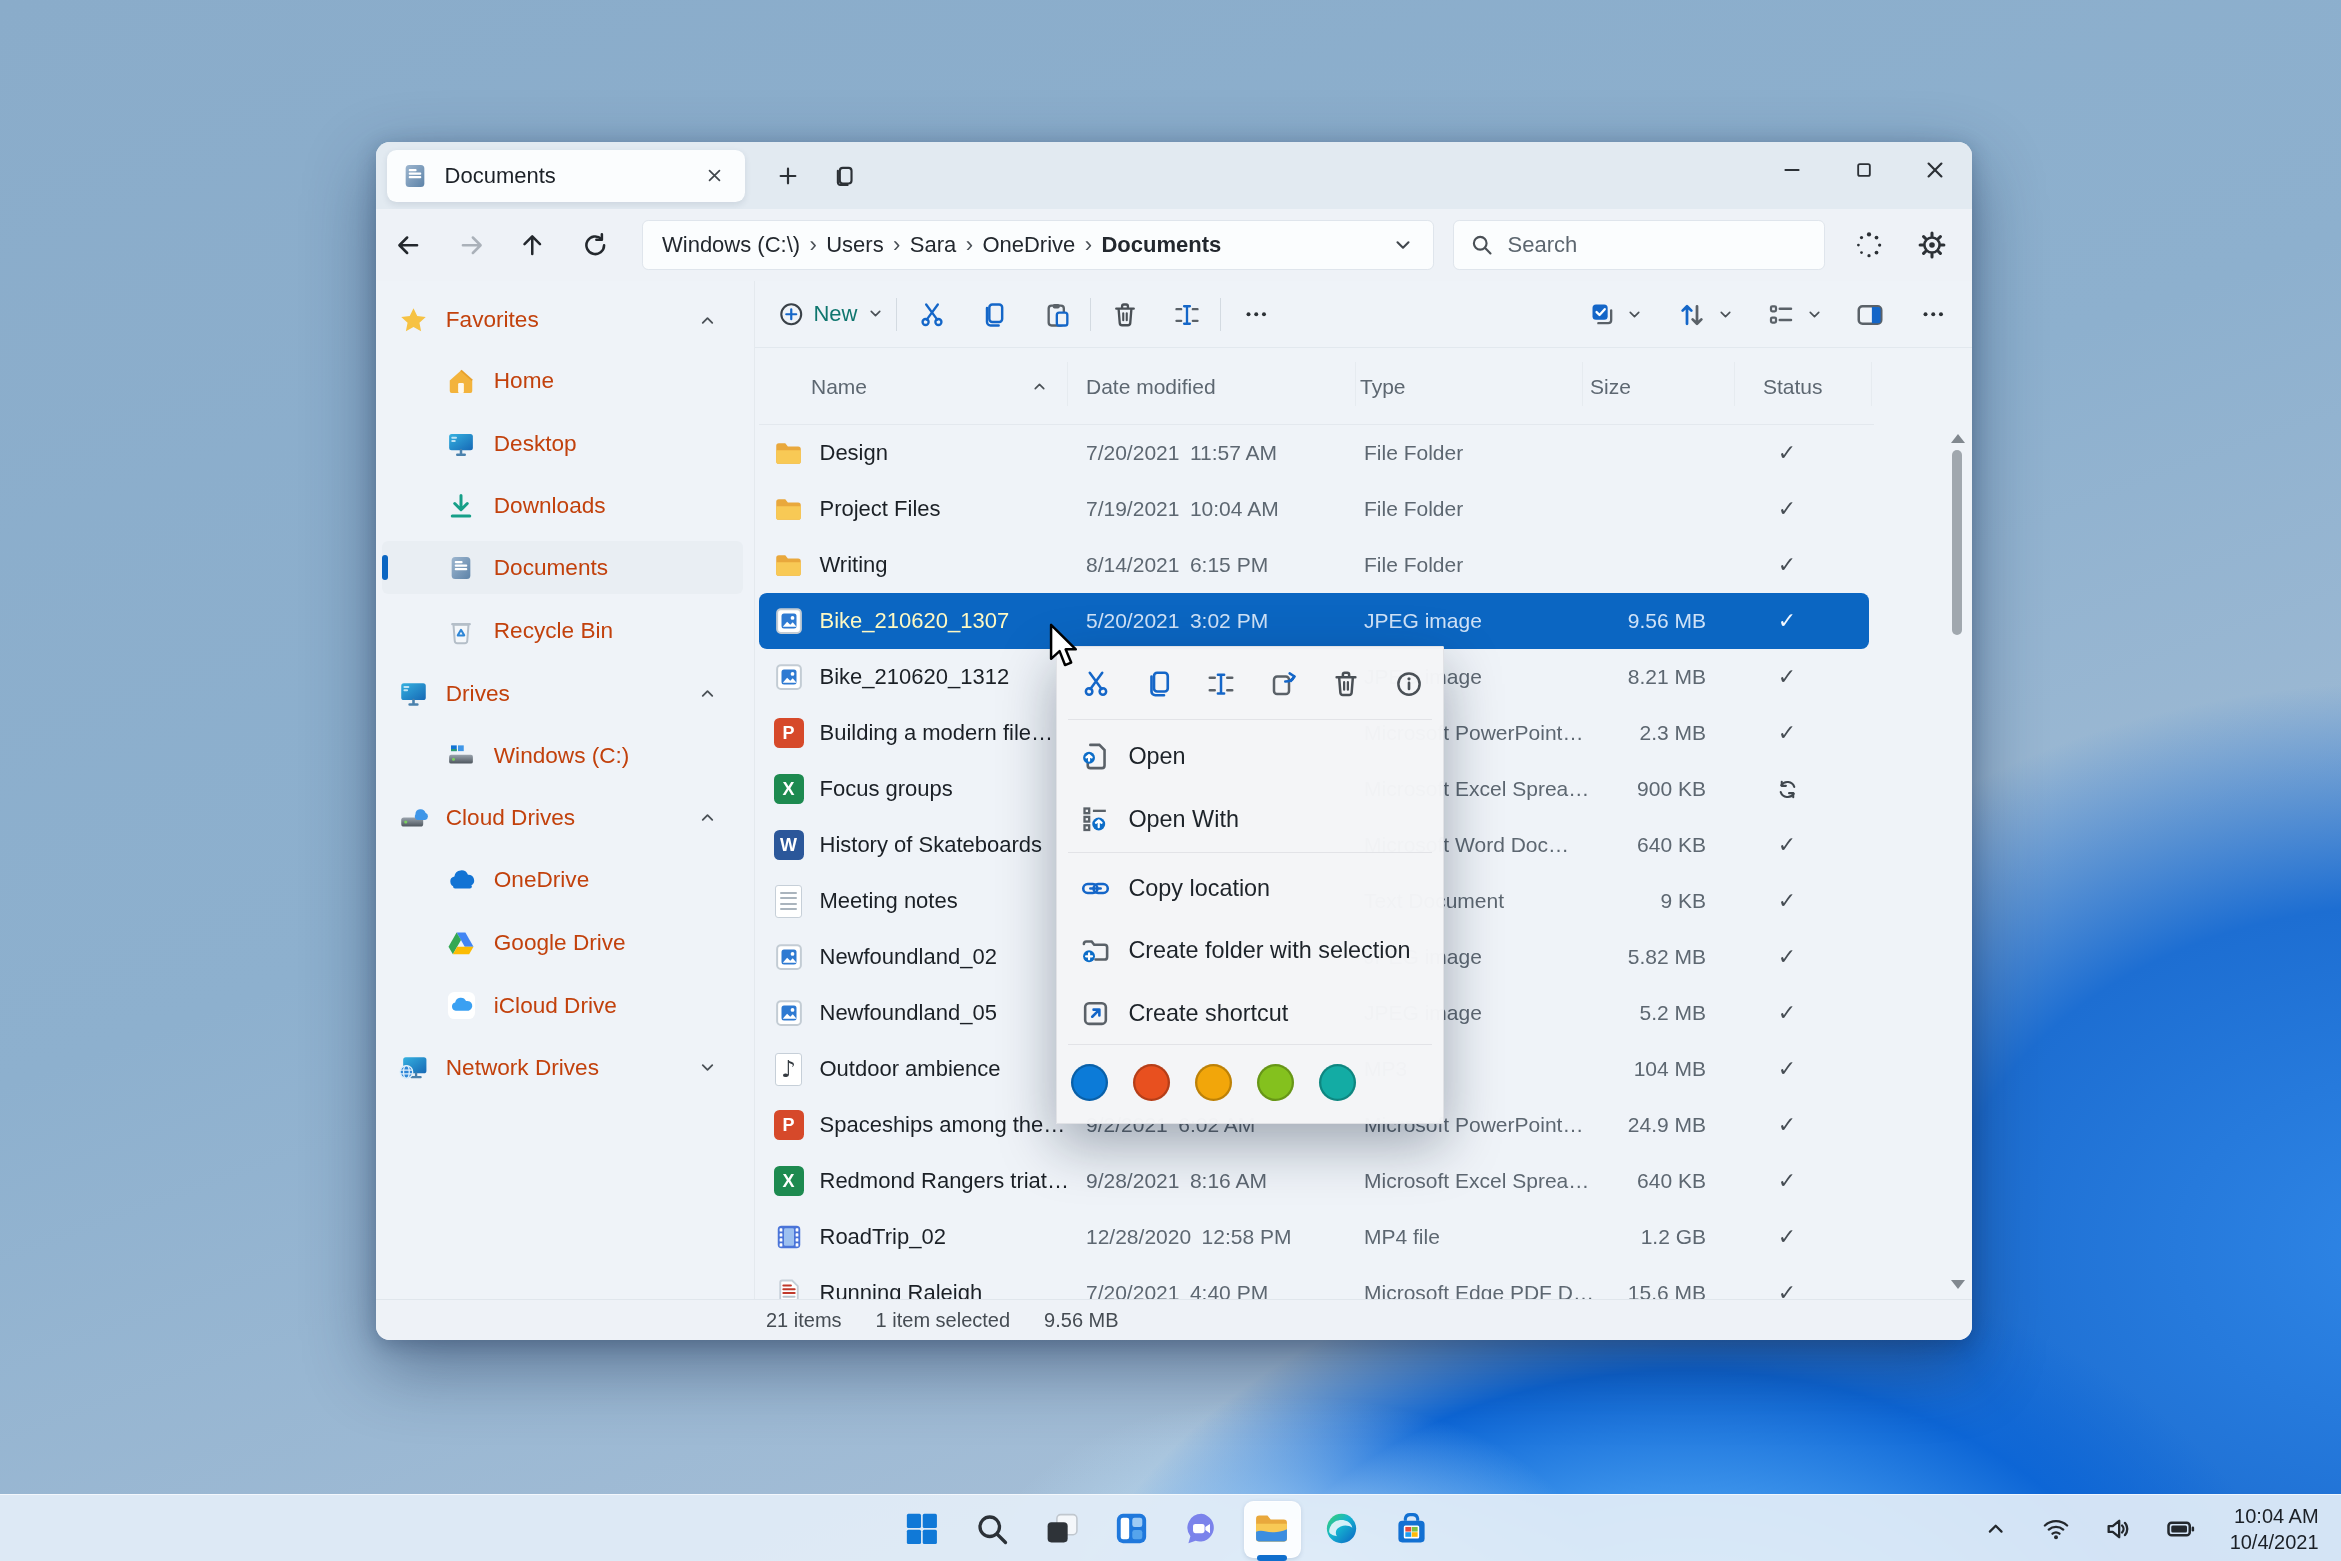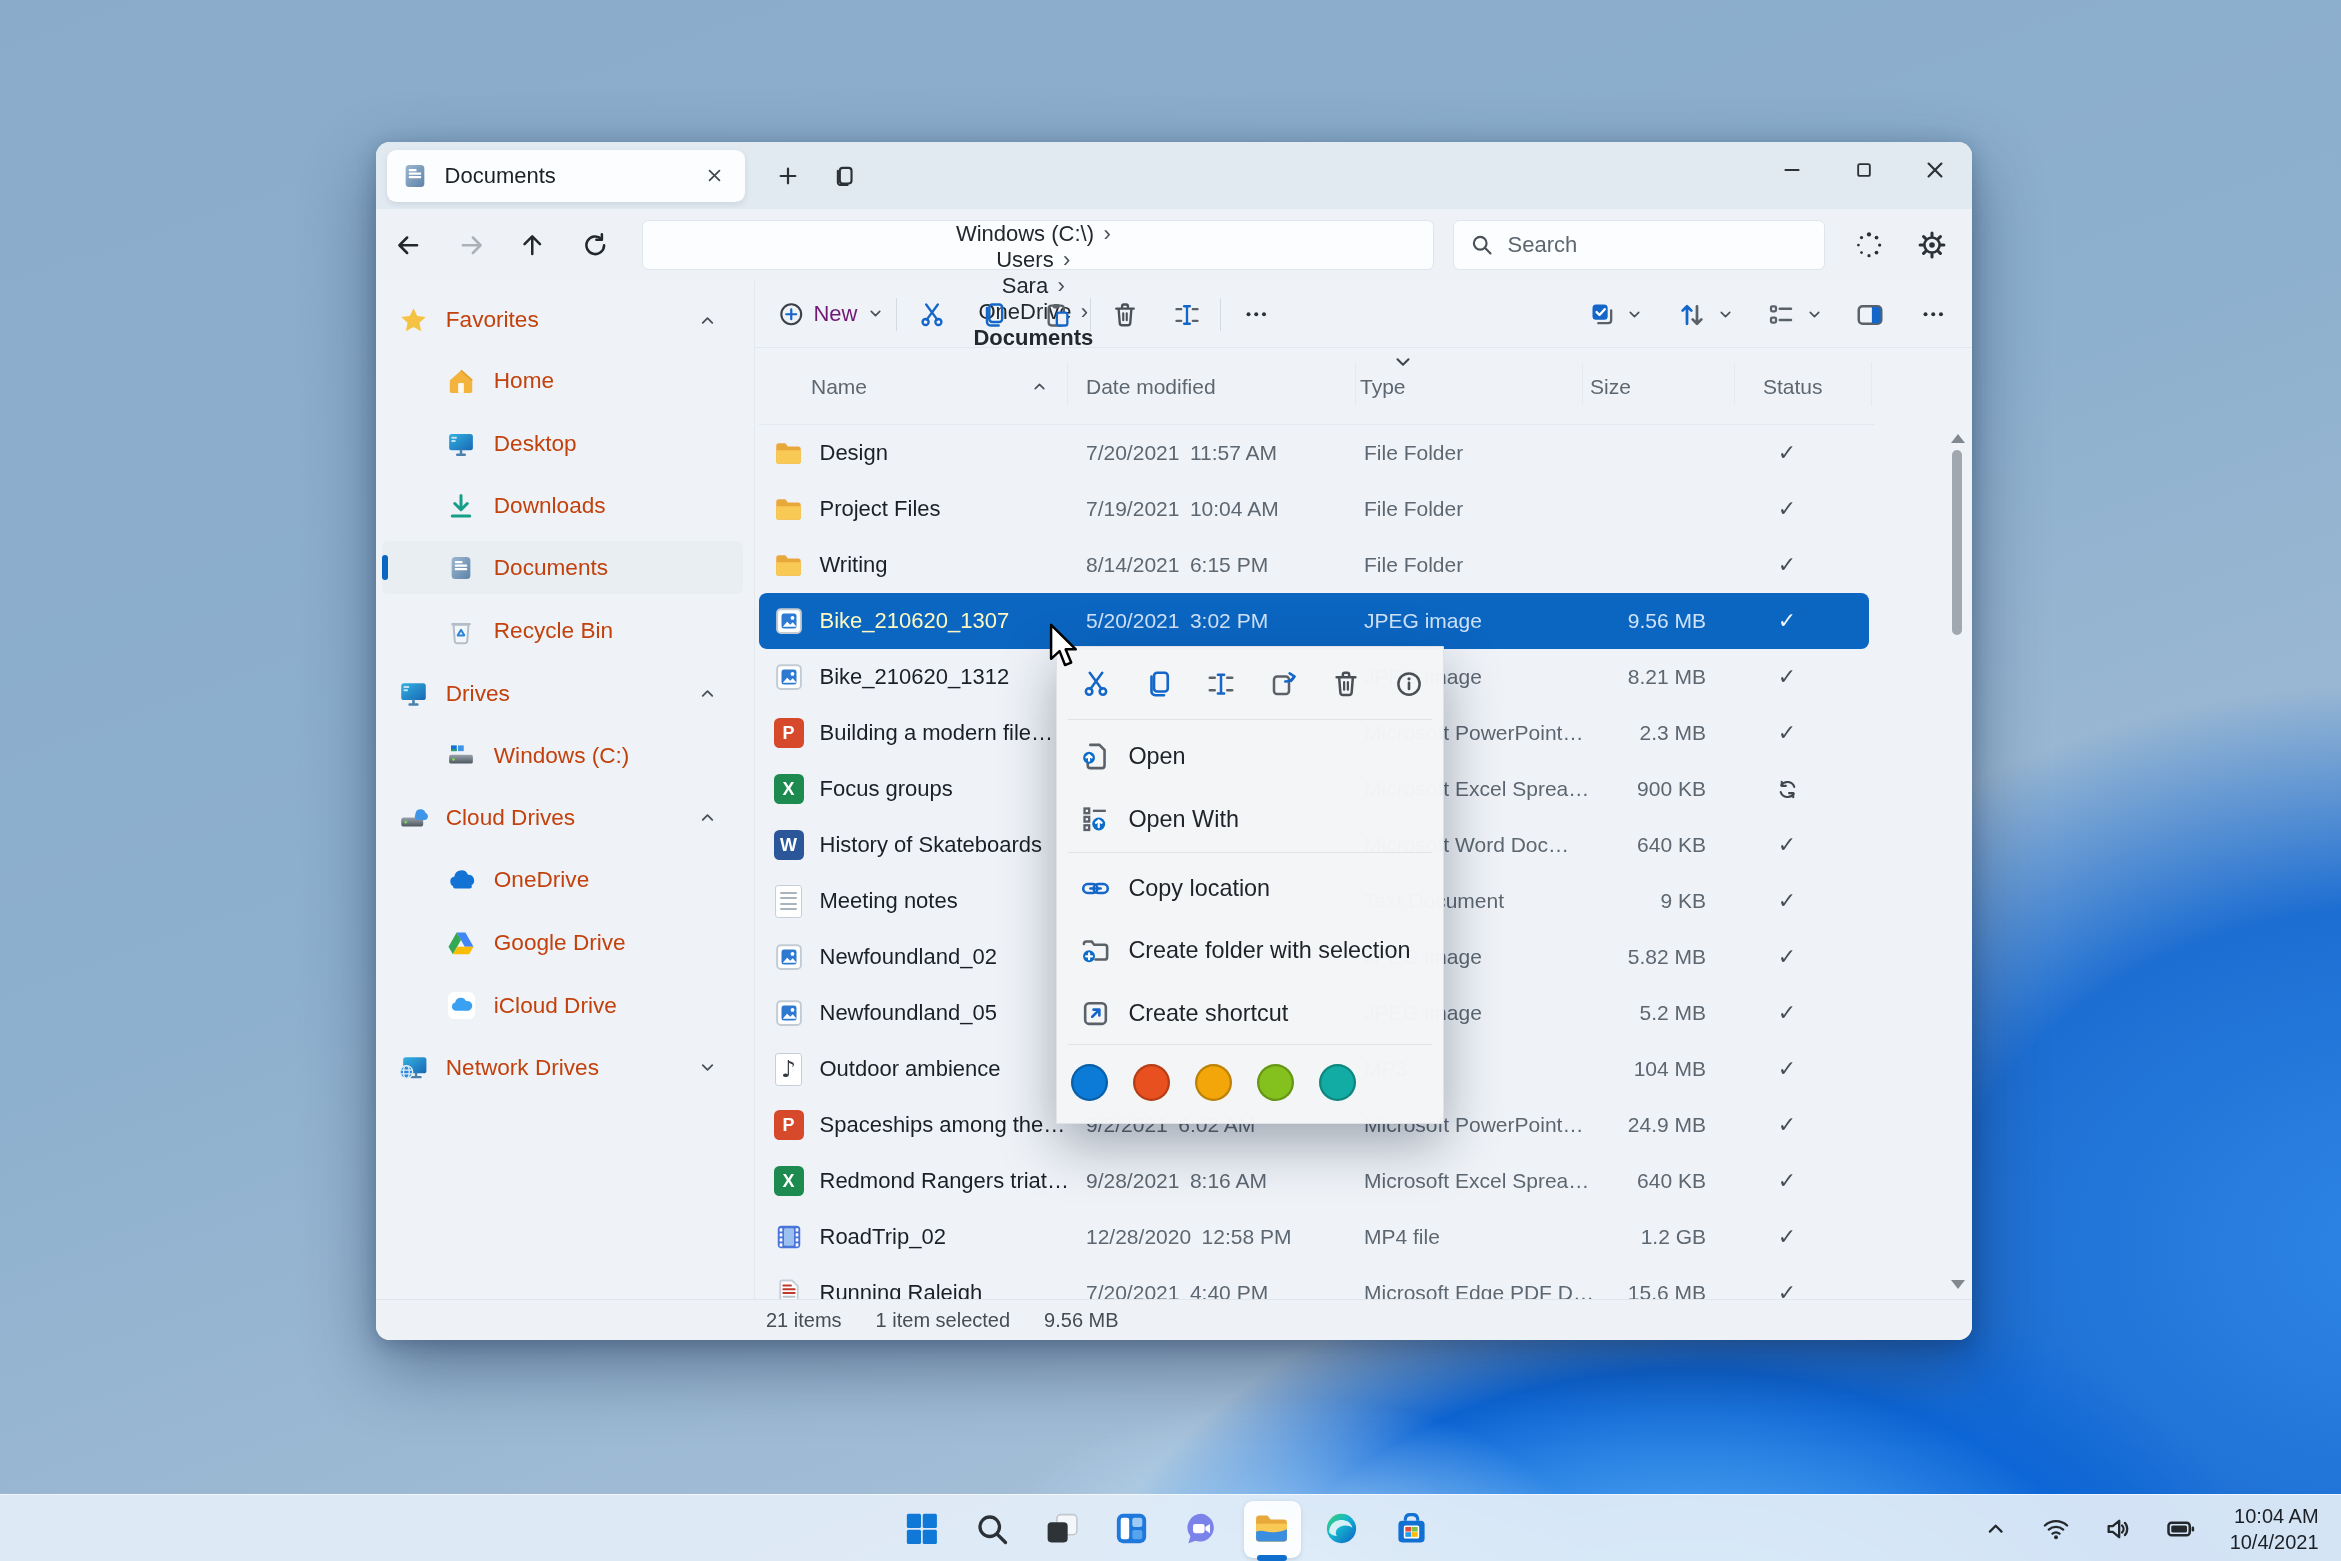--- a/index.html
+++ b/index.html
@@ -22,37 +22,37 @@
   .tab-title{flex:1;font-size:22px;color:#1c2127;margin-left:15.6px;}
   .icbtn{display:flex;align-items:center;justify-content:center;background:none;border:none;padding:0;cursor:default;}
   .tab-close{width:34px;height:34px;}
   .strip-btn{position:absolute;top:17px;width:37px;height:34px;}
   .caption-btn{position:absolute;top:11px;width:47px;height:34px;}
   svg{display:block;}
   
   .addr{position:absolute;left:0;top:67px;right:0;height:72px;background:#eef2f7;}
   .nav-btn{position:absolute;top:19px;width:37px;height:34px;}
   .crumbbar{position:absolute;left:266px;top:11px;width:792px;height:50px;background:#fbfdfe;border:0.8px solid #dfe5ec;
-    border-radius:6.2px;display:flex;align-items:center;padding:0 19px;box-sizing:border-box;font-size:22px;color:#23282e;flex-direction:column;}
+    border-radius:6.2px;display:flex;align-items:center;padding:0 19px;box-sizing:border-box;font-size:22px;color:#23282e;}
   .crumb{margin-right:9.4px;}
   .crumb.sep-after::after{content:"\203A";color:#4a5056;margin-left:9.4px;}
   .crumb-last{font-weight:700;}
   .crumb-chev{margin-left:auto;}
   .searchbox{position:absolute;left:1077px;top:11px;width:372px;height:50px;background:#fbfdfe;border:0.8px solid #dfe5ec;
     border-radius:6.2px;display:flex;align-items:center;padding:0 15.6px;box-sizing:border-box;}
   .searchbox input{border:none;outline:none;background:transparent;font-size:22px;color:#30363c;margin-left:12.5px;width:258px;
     font-family:"Liberation Sans","DejaVu Sans",sans-serif;}
   .searchbox input::placeholder{color:#5c666f;}
   .addr-right{position:absolute;top:19px;width:39px;height:34px;}
   
   .toolbar{position:absolute;left:378px;top:139px;right:0;height:67px;border-bottom:0.8px solid #e2e8ee;box-sizing:border-box;}
   .tbtn{position:absolute;top:12.5px;width:42px;height:42px;}
   .tb-div{position:absolute;top:17px;width:0.8px;height:33px;background:#d3dae1;}
   .newbtn{position:absolute;left:12.5px;top:9.4px;height:47px;display:flex;align-items:center;gap:9.4px;padding:0 11px;border-radius:6.2px;}
-  .newbtn span{font-size:22px;color:#701a75;}
+  .newbtn span{font-size:22px;color:#0f766e;}
   
   .sidebar{position:absolute;left:0;top:139px;width:378px;bottom:41px;}
   .srow{position:absolute;left:6.2px;width:361px;height:53px;display:flex;align-items:center;border-radius:6.2px;}
   .srow .sicon{width:34px;height:34px;display:flex;align-items:center;justify-content:center;}
   .srow .slabel{font-size:22.6px;color:#c2410c;margin-left:15.6px;}
   .srow.section{padding-left:14px;box-sizing:border-box;}
   .srow.child{padding-left:62px;box-sizing:border-box;}
   .srow .chev{position:absolute;right:26.5px;top:17px;}
   .srow.selected{background:#e9eef3;}
   .srow.selected::before{content:"";position:absolute;left:0;top:14px;width:5.5px;height:25px;border-radius:3.1px;background:#0b66c2;}

